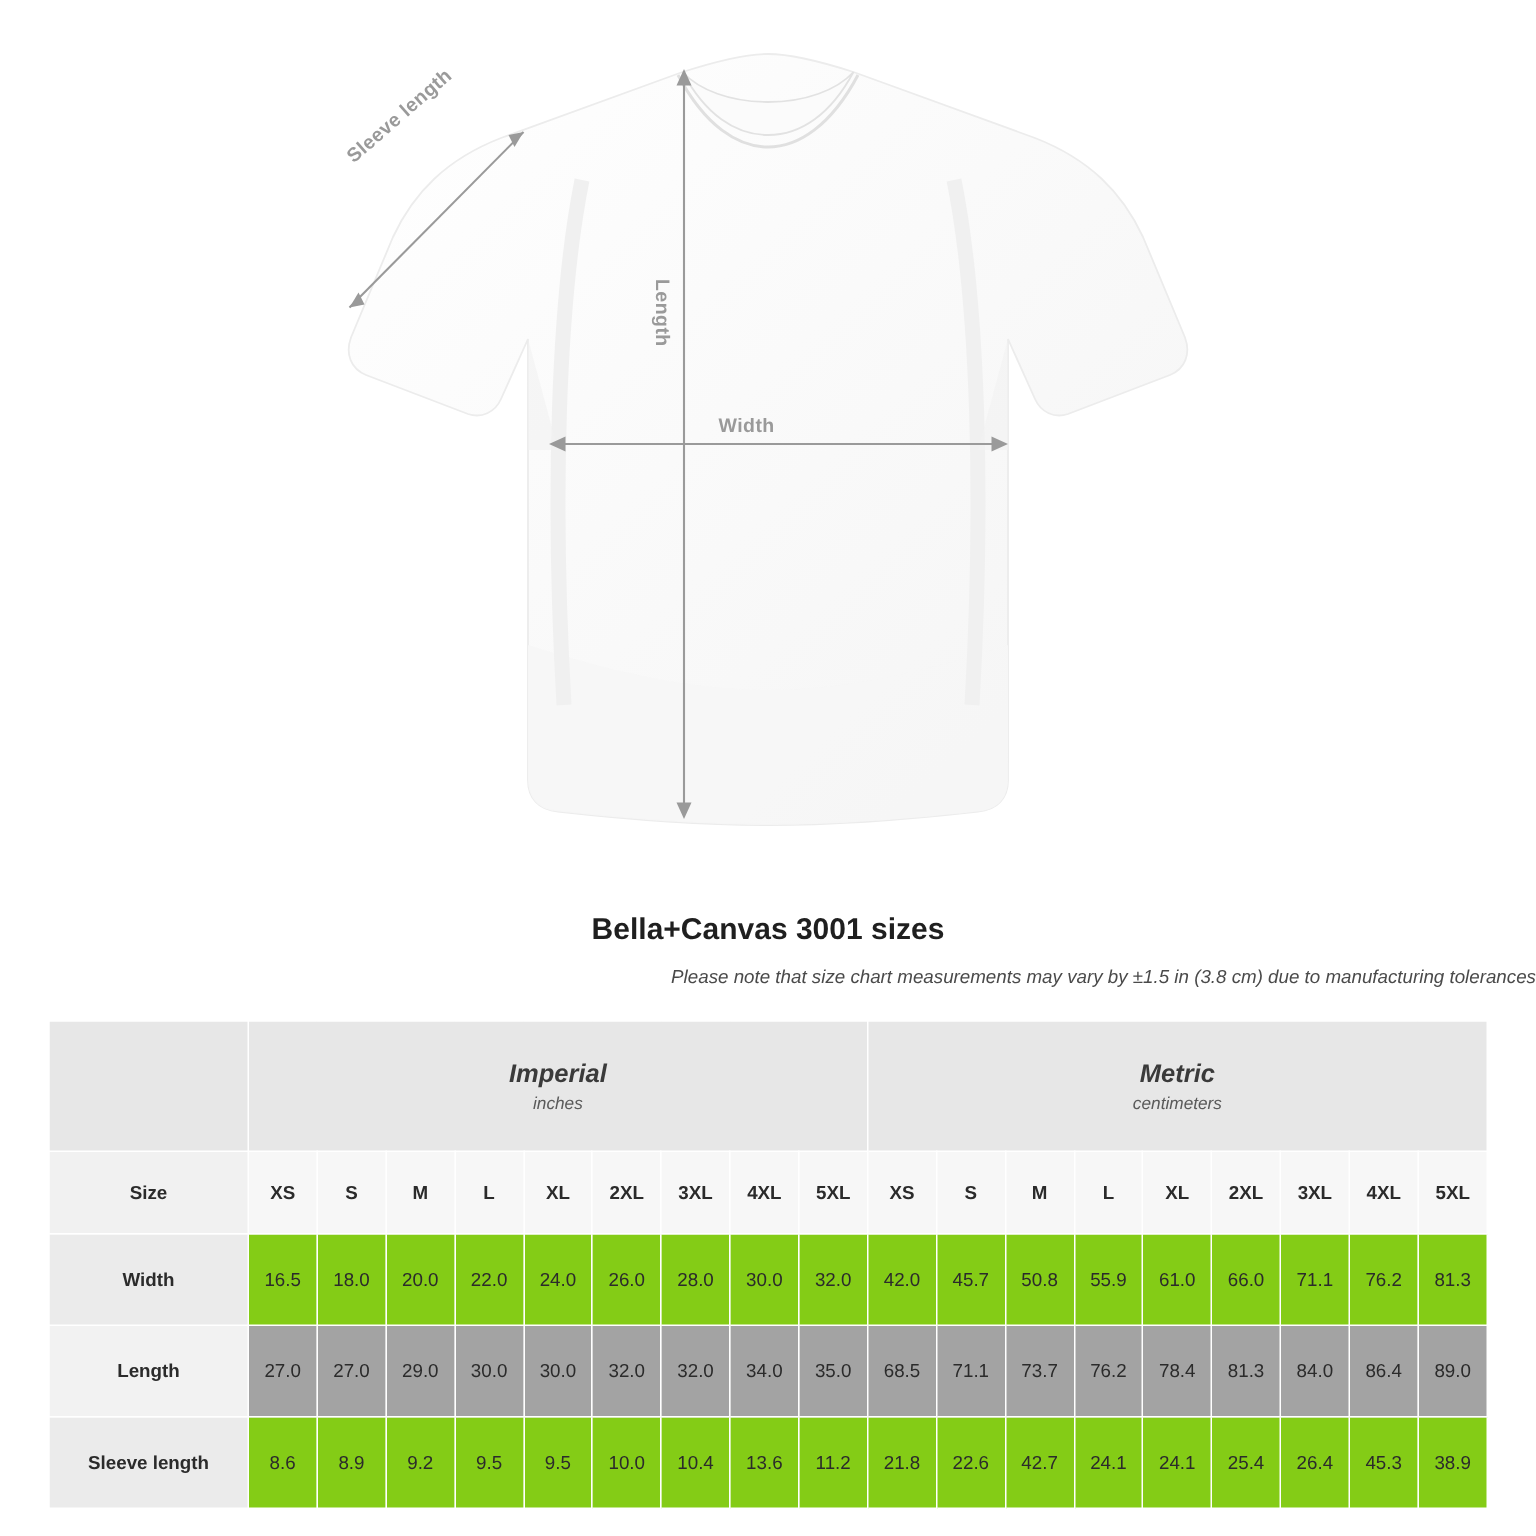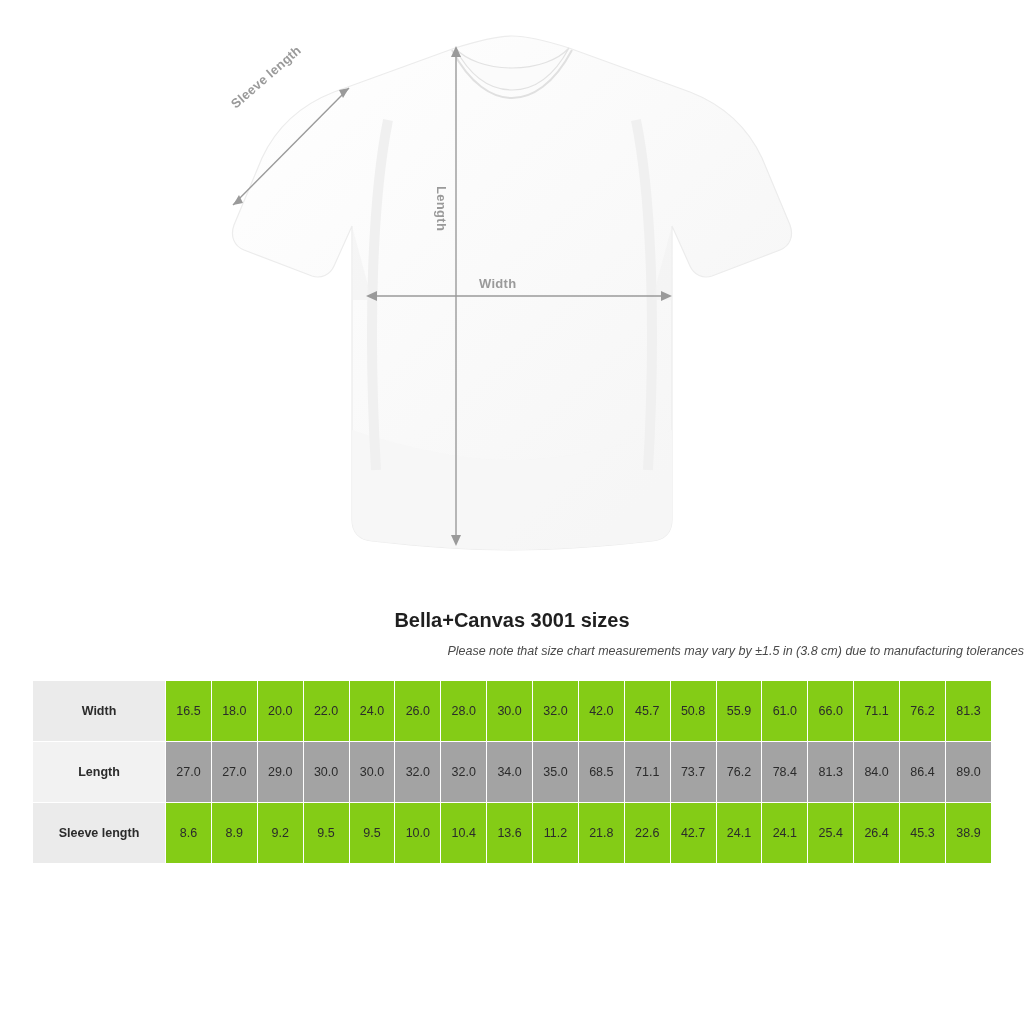--- a/index.html
+++ b/index.html
@@ -204,21 +204,53 @@
   <div class="measure-label label-length">Length</div>
   <div class="measure-label label-width">Width</div>
 </div>
 
 <div class="chart-title">Bella+Canvas 3001 sizes</div>
 <div class="chart-note">Please note that size chart measurements may vary by ±1.5 in (3.8 cm) due to manufacturing tolerances</div>
 
 <div class="table-wrap">
   <table class="size-table">
     <tbody>
-
+      <tr>
+        <td class="first-col sys-blank"></td>
+        <td class="sys-cell" colspan="9">
+          <div class="sys-name">Imperial</div>
+          <div class="sys-unit">inches</div>
+        </td>
+        <td class="sys-cell" colspan="9">
+          <div class="sys-name">Metric</div>
+          <div class="sys-unit">centimeters</div>
+        </td>
+      </tr>
+
+      <tr class="row-head">
+        <td class="first-col">Size</td>
+        <td>XS</td>
+        <td>S</td>
+        <td>M</td>
+        <td>L</td>
+        <td>XL</td>
+        <td>2XL</td>
+        <td>3XL</td>
+        <td>4XL</td>
+        <td>5XL</td>
+        <td>XS</td>
+        <td>S</td>
+        <td>M</td>
+        <td>L</td>
+        <td>XL</td>
+        <td>2XL</td>
+        <td>3XL</td>
+        <td>4XL</td>
+        <td>5XL</td>
+      </tr>
 
       <tr class="data-row shade">
         <td class="first-col">Width</td>
         <td>16.5</td>
         <td>18.0</td>
         <td>20.0</td>
         <td>22.0</td>
         <td>24.0</td>
         <td>26.0</td>
         <td>28.0</td>

